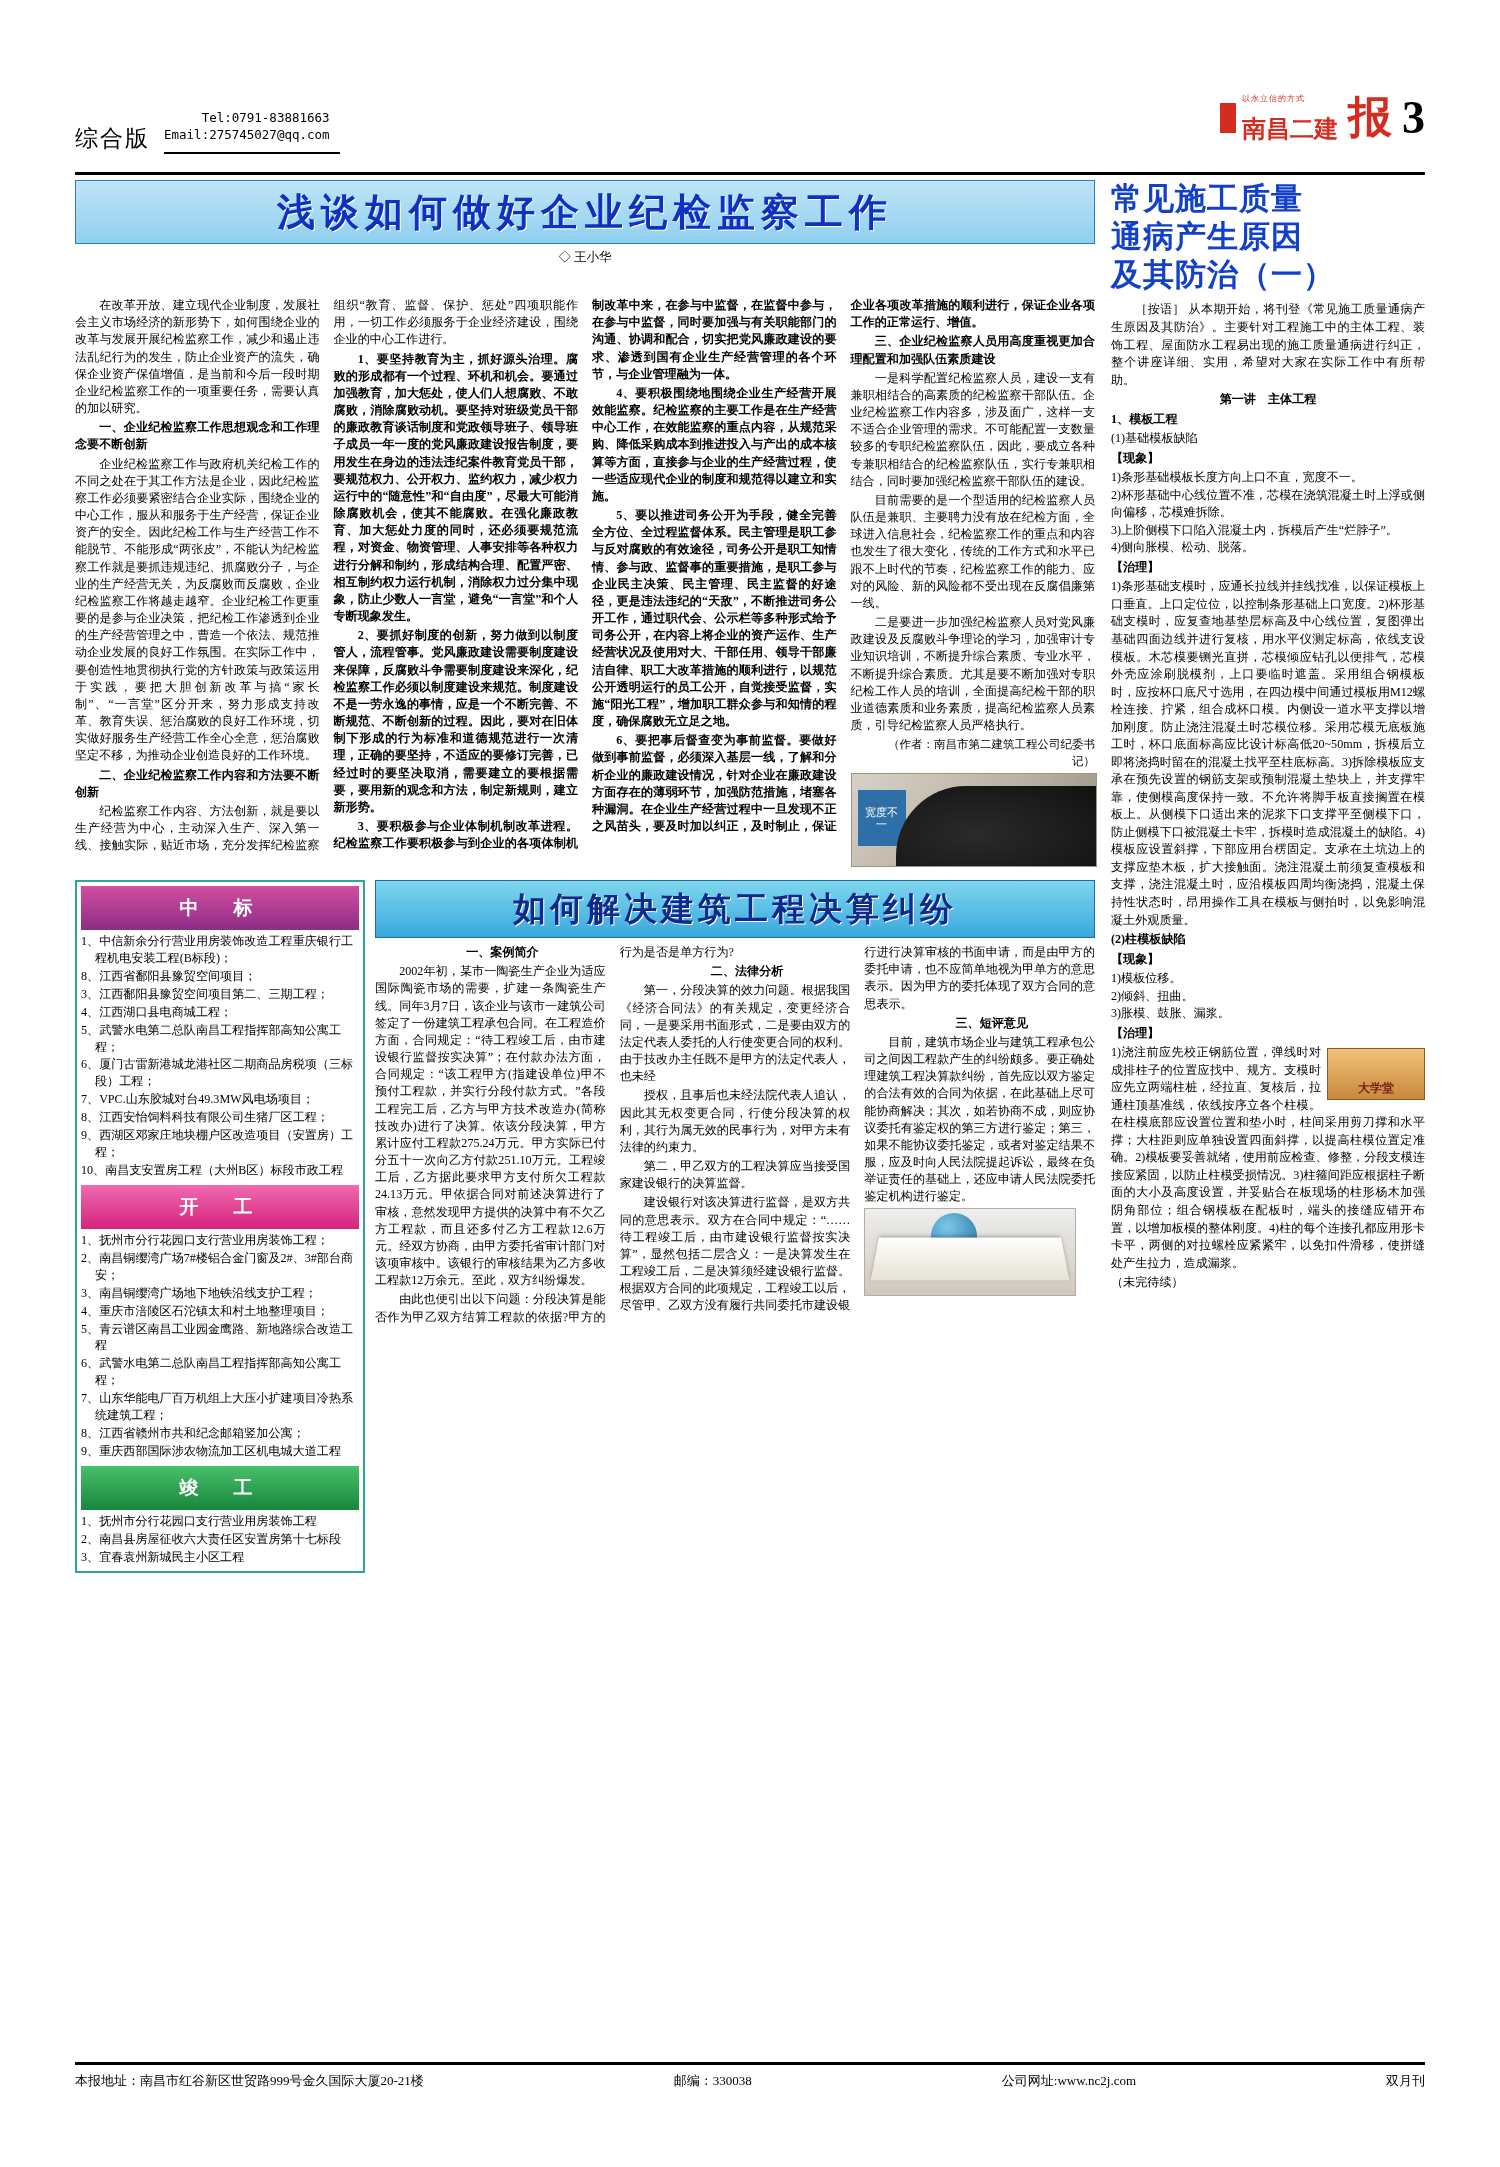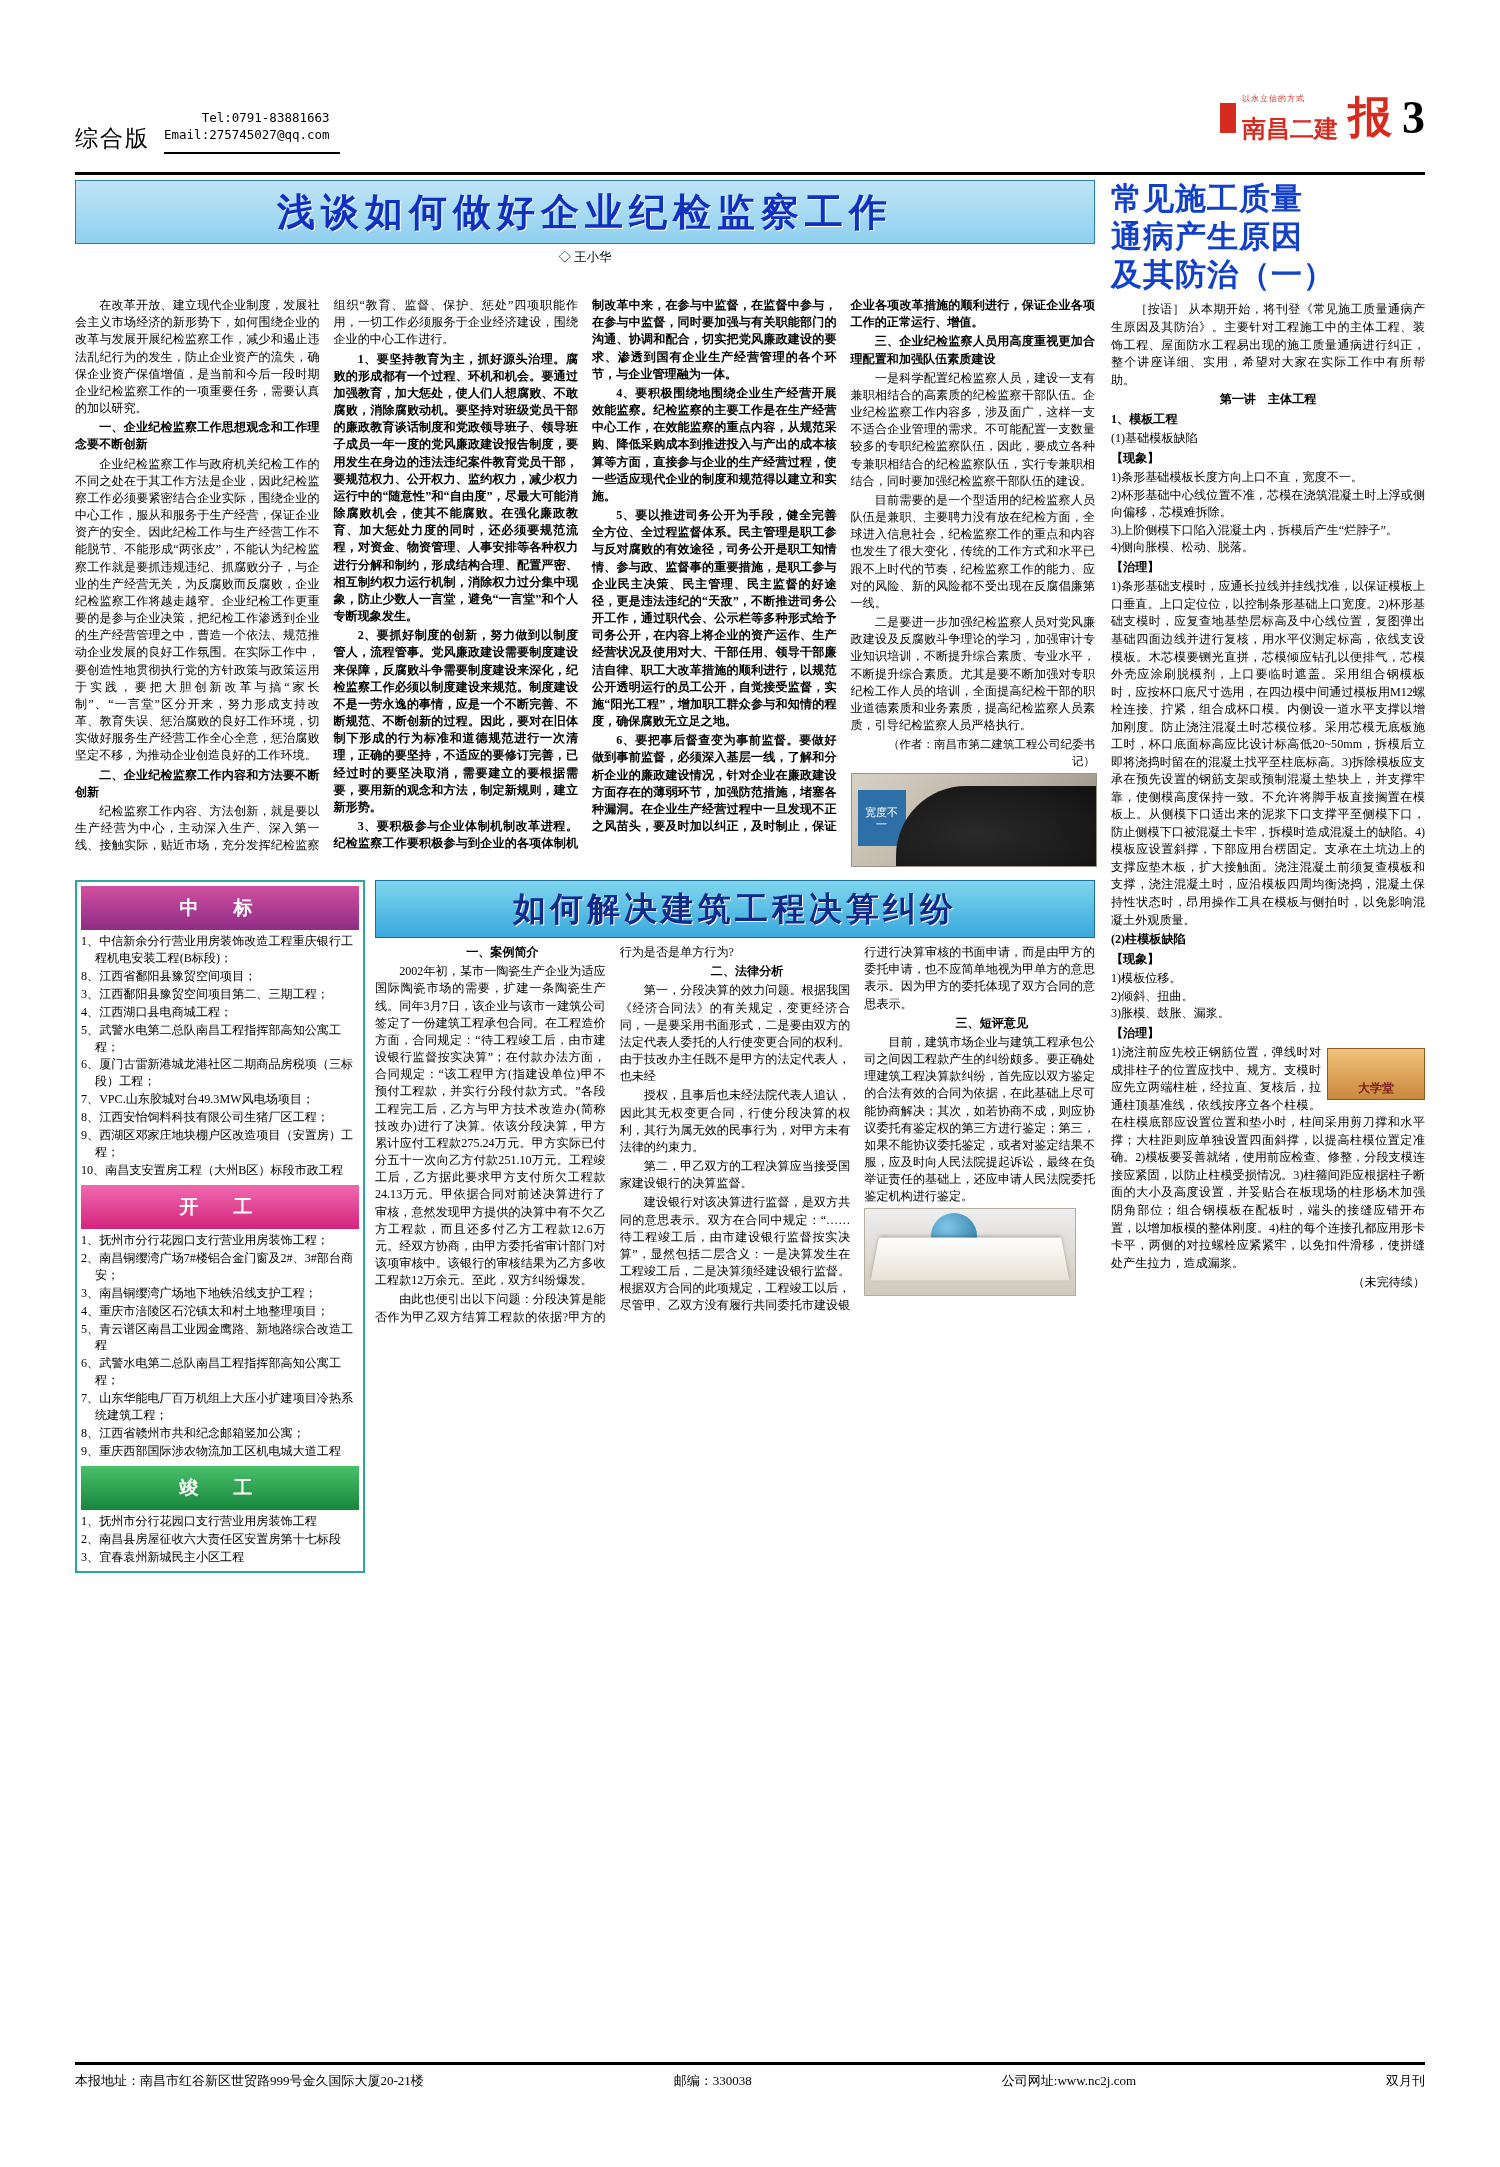--- a/index.html
+++ b/index.html
@@ -224,21 +224,21 @@
         <p class="noind" style="font-weight:bold">(2)柱模板缺陷</p>
         <p class="noind" style="font-weight:bold">【现象】</p>
         <p class="noind" style="white-space:pre-line">1)模板位移。
 2)倾斜、扭曲。
 3)胀模、鼓胀、漏浆。</p>
         <p class="noind" style="font-weight:bold">【治理】</p>
         <div class="schoolimg">
           <div class="lbl">大学堂</div>
         </div>
         <p class="noind">1)浇注前应先校正钢筋位置，弹线时对成排柱子的位置应找中、规方。支模时应先立两端柱桩，经拉直、复核后，拉通柱顶基准线，依线按序立各个柱模。在柱模底部应设置位置和垫小时，柱间采用剪刀撑和水平撑；大柱距则应单独设置四面斜撑，以提高柱模位置定准确。2)模板要妥善就绪，使用前应检查、修整，分段支模连接应紧固，以防止柱模受损情况。3)柱箍间距应根据柱子断面的大小及高度设置，并妥贴合在板现场的柱形杨木加强阴角部位；组合钢模板在配板时，端头的接缝应错开布置，以增加板模的整体刚度。4)柱的每个连接孔都应用形卡卡平，两侧的对拉螺栓应紧紧牢，以免扣件滑移，使拼缝处产生拉力，造成漏浆。</p>
-        <p style="text-align:right;text-indent:0">（未完待续）</p>
+        <p style="text-indent:0">（未完待续）</p>
       </div>
     </div>
 
   </div>
 
   <div class="rule-bot"></div>
   <div class="footer">
     <div>本报地址：南昌市红谷新区世贸路999号金久国际大厦20-21楼</div>
     <div>邮编：330038</div>
     <div>公司网址:www.nc2j.com</div>

